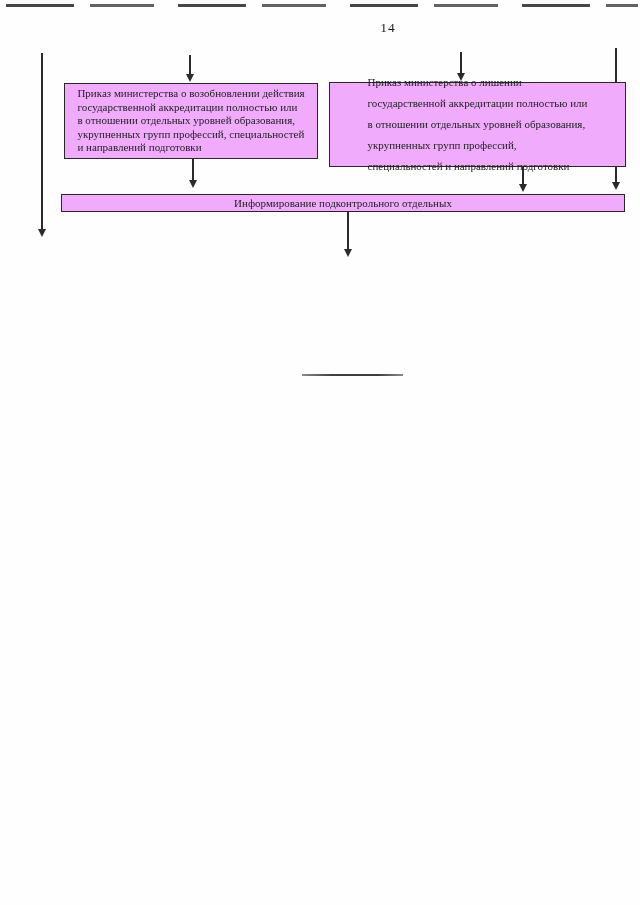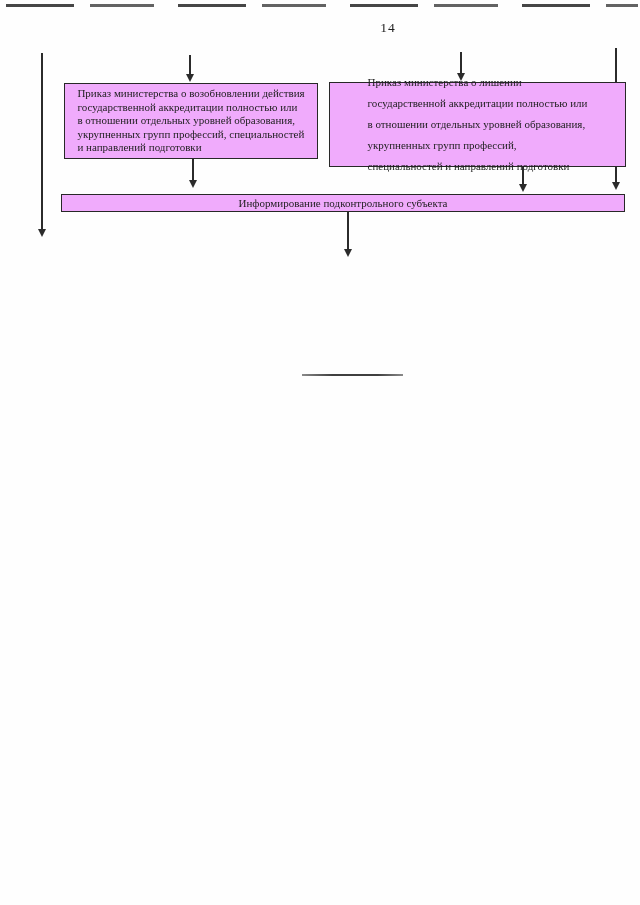--- a/index.html
+++ b/index.html
@@ -107,20 +107,20 @@
 и направлений подготовки</div>
   <div class="flowbox box-right">Приказ министерства о лишении
 государственной аккредитации полностью или
 в отношении отдельных уровней образования,
 укрупненных групп профессий,
 специальностей и направлений подготовки</div>
 
   <div class="varrow arrow-left-to-bar"></div>
   <div class="varrow arrow-right-to-bar"></div>
 
-  <div class="flowbox bar-inform">Информирование подконтрольного субъекта</div>
+  <div class="flowbox bar-inform">Информирование подконтрольного отдельных</div>
 
   <div class="varrow arrow-bar-to-bottom"></div>
 
 
   <div class="footnote-rule"></div>
 
 </div>
 
 </body></html>

